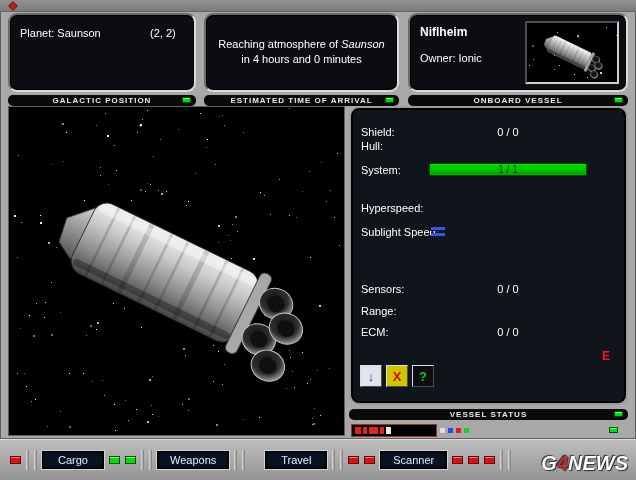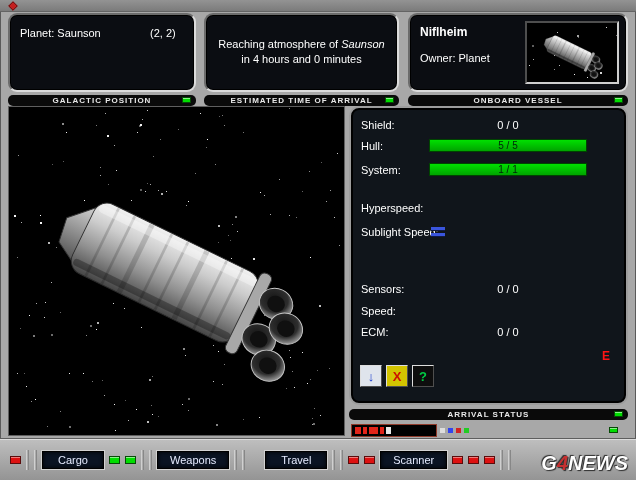--- a/index.html
+++ b/index.html
@@ -181,21 +181,21 @@
       <span class="led green"></span>
     </div>
   </div>
 
   <div class="top-col col-ves">
     <div class="hpanel">
       <div class="ves-body">
         <div class="vname">Niflheim</div>
         <div class="vowner">
           <span>Owner:</span>
-          <span>Planet</span>
+          <span>Ionic</span>
         </div>
         <div class="thumb">
           <svg viewBox="-20 -30 340 270" width="88" height="58">
               <use href="#ship-shape"></use>
             </svg>
         <div class="star" style="left: 29.6%; top: 53.7%; width: 1px; height: 1px; opacity: 0.99;"></div>
             <div class="star" style="left: 52.4%; top: 86.1%; width: 1px; height: 1px; opacity: 0.94;"></div>
             <div class="star" style="left: 98.7%; top: 20.8%; width: 1px; height: 1px; opacity: 0.48;"></div>
             <div class="star" style="left: 5.8%; top: 38%; width: 2px; height: 2px; opacity: 0.37;"></div>
             <div class="star" style="left: 66.7%; top: 91.5%; width: 1px; height: 1px; opacity: 0.88;"></div>
@@ -391,30 +391,27 @@
       <div class="star" style="left: 46.9%; top: 25.5%; width: 1px; height: 1px; opacity: 0.83;"></div>
       <div class="star" style="left: 11.4%; top: 97.2%; width: 1px; height: 1px; opacity: 0.47;"></div>
       <div class="star" style="left: 8%; top: 59.9%; width: 1px; height: 1px; opacity: 0.65;"></div>
       <div class="star" style="left: 83.5%; top: 33%; width: 1px; height: 1px; opacity: 0.71;"></div>
       <div class="star" style="left: 90.8%; top: 96.2%; width: 2px; height: 2px; opacity: 0.44;"></div>
     </div>
 
   <div class="right-col">
     <div class="status-panel">
 
-      <div class="srow" style="top:10px">
+      <div class="srow" style="top:17px">
         <span class="slabel">Shield:</span>
         <span class="svalue">0 / 0</span>
       </div>
 
       <div class="srow" style="top:31px">
         <span class="slabel">Hull:</span>
-        <div class="sbar">
-          <span>5 / 5</span>
-        </div>
       </div>
 
       <div class="srow" style="top:55px">
         <span class="slabel">System:</span>
         <div class="sbar">
           <span>1 / 1</span>
         </div>
       </div>
 
       <div class="srow" style="top:117px">
@@ -428,21 +425,21 @@
       <div class="srow" style="top:93px">
         <span class="slabel">Hyperspeed:</span>
       </div>
 
       <div class="srow" style="top:174px">
         <span class="slabel">Sensors:</span>
         <span class="svalue">0 / 0</span>
       </div>
 
       <div class="srow" style="top:196px">
-        <span class="slabel">Speed:</span>
+        <span class="slabel">Range:</span>
       </div>
 
       <div class="srow" style="top:217px">
         <span class="slabel">ECM:</span>
         <span class="svalue">0 / 0</span>
       </div>
 
       <span class="e-marker">E</span>
 
       <div class="icon-row">
@@ -452,21 +449,21 @@
         <div class="ibtn atk">
           <span>X</span>
         </div>
         <div class="ibtn hlp">
           <span>?</span>
         </div>
       </div>
     </div>
 
     <div class="label-bar status-label-bar">
-      <span>ARRIVAL STATUS</span>
+      <span>VESSEL STATUS</span>
       <span class="led green"></span>
     </div>
 
     <div class="mini-row">
       <div class="ticker">
         <span class="tick t1"></span>
         <span class="tick t2"></span>
         <span class="tick t3"></span>
         <span class="tick t4"></span>
         <span class="tick t5"></span>

